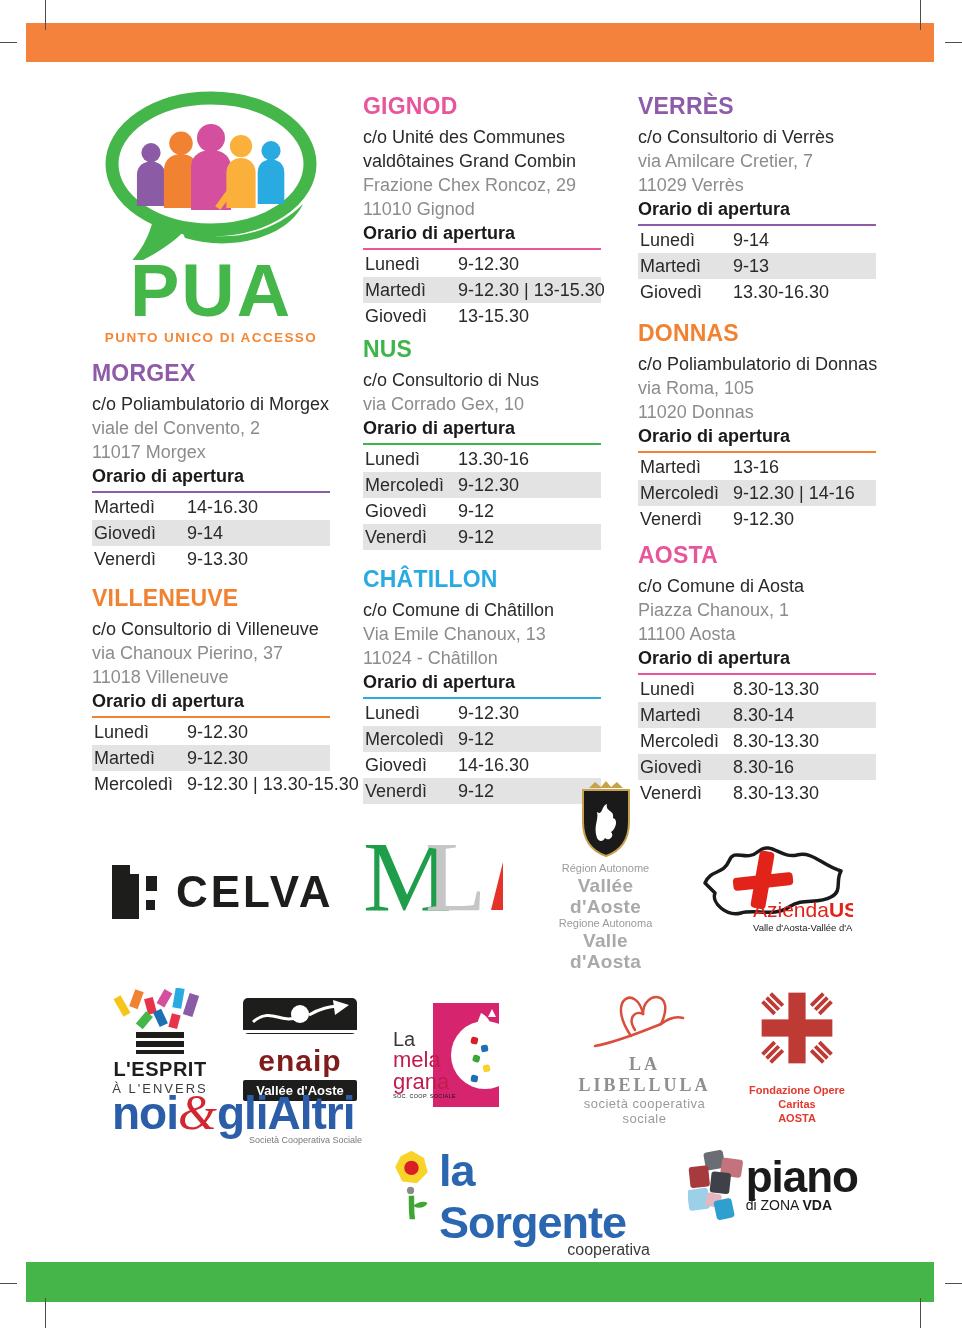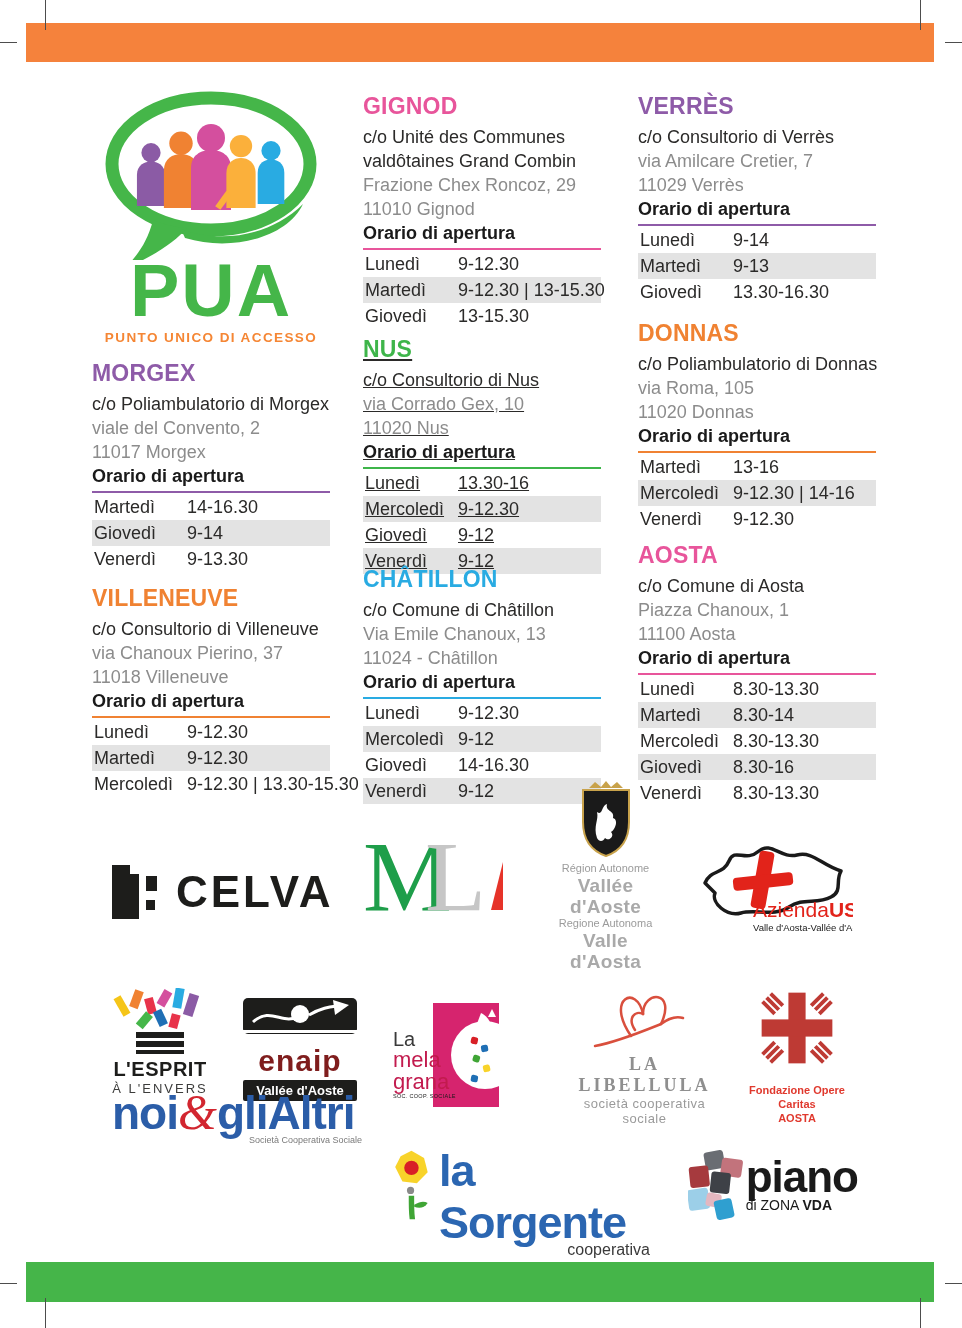--- a/index.html
+++ b/index.html
@@ -158,25 +158,24 @@
           <span class="day">Martedì</span>
           <span class="time">9-12.30 | 13-15.30</span>
         </div>
       <div class="hrow">
           <span class="day">Giovedì</span>
           <span class="time">13-15.30</span>
         </div>
     </div>
   </div>
 
-  <div class="section" style="left:363px;top:336px;text-decoration:underline;">
+  <div class="section" style="left:363px;top:336px;">
     <h2 class="sec-title" style="color: rgb(62, 181, 74);">NUS</h2>
     <div class="sec-org">c/o Consultorio di Nus</div>
     <div class="sec-addr">via Corrado Gex, 10</div>
-    <div class="sec-addr">11020 Nus</div>
     <div class="sec-hours-label" style="border-bottom-color: rgb(62, 181, 74);">Orario di apertura</div>
     <div class="hours-table">
       <div class="hrow">
           <span class="day">Lunedì</span>
           <span class="time">13.30-16</span>
         </div>
       <div class="hrow">
           <span class="day">Mercoledì</span>
           <span class="time">9-12.30</span>
         </div>

